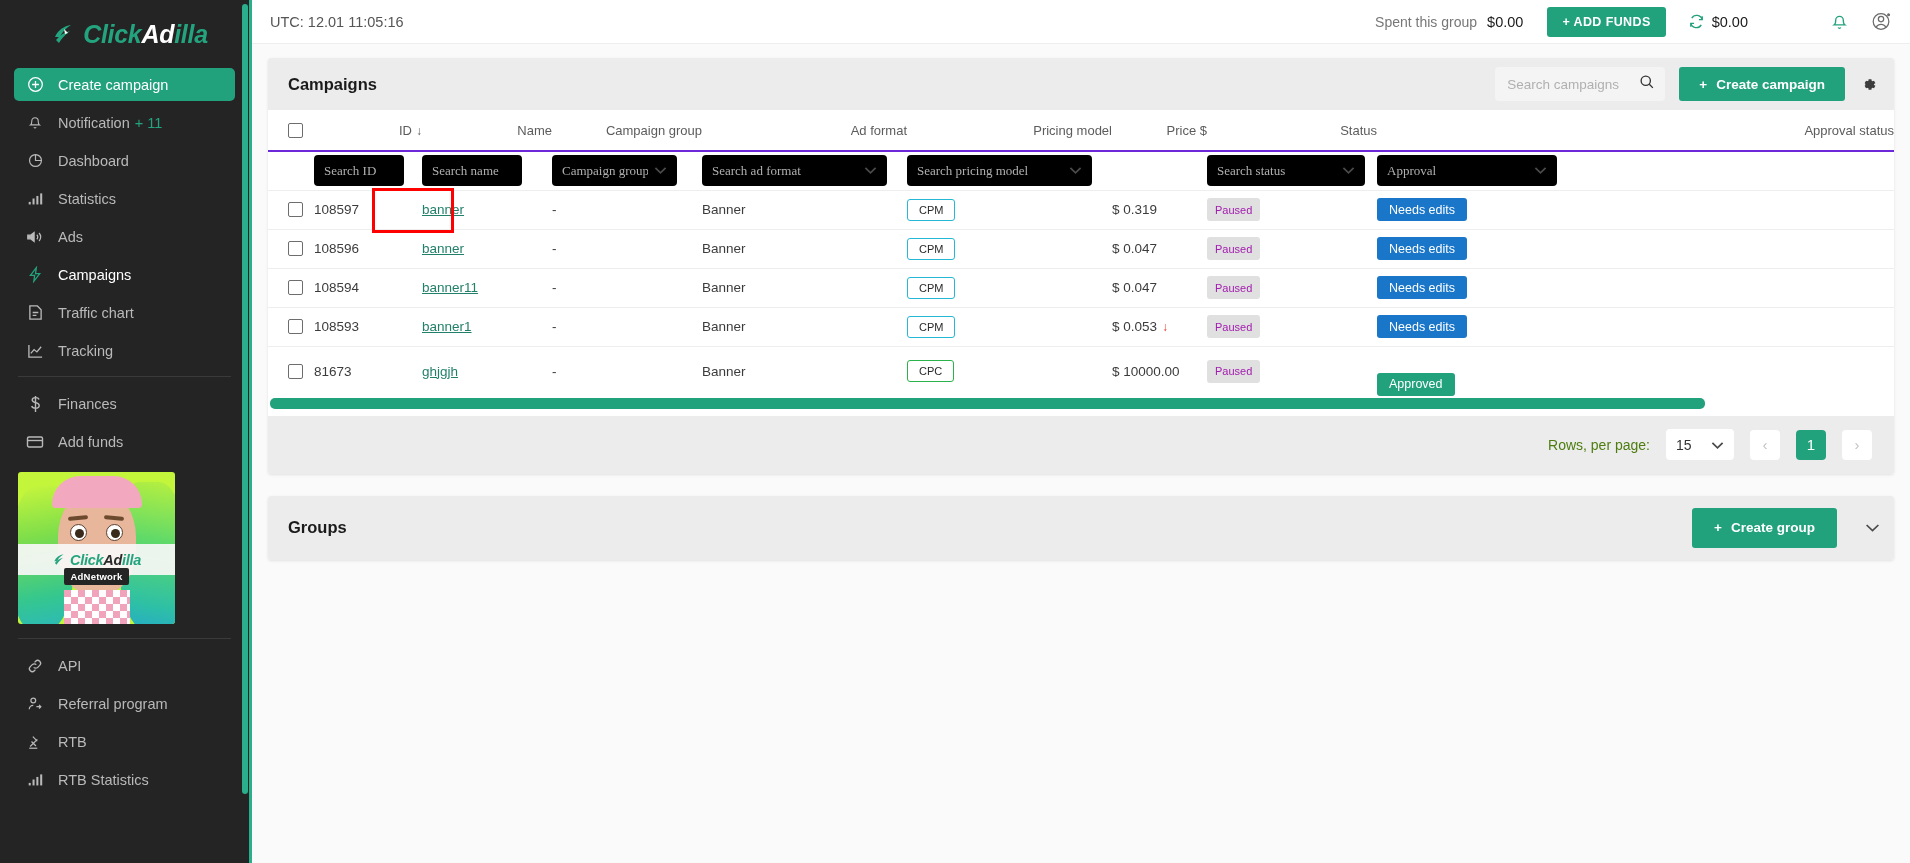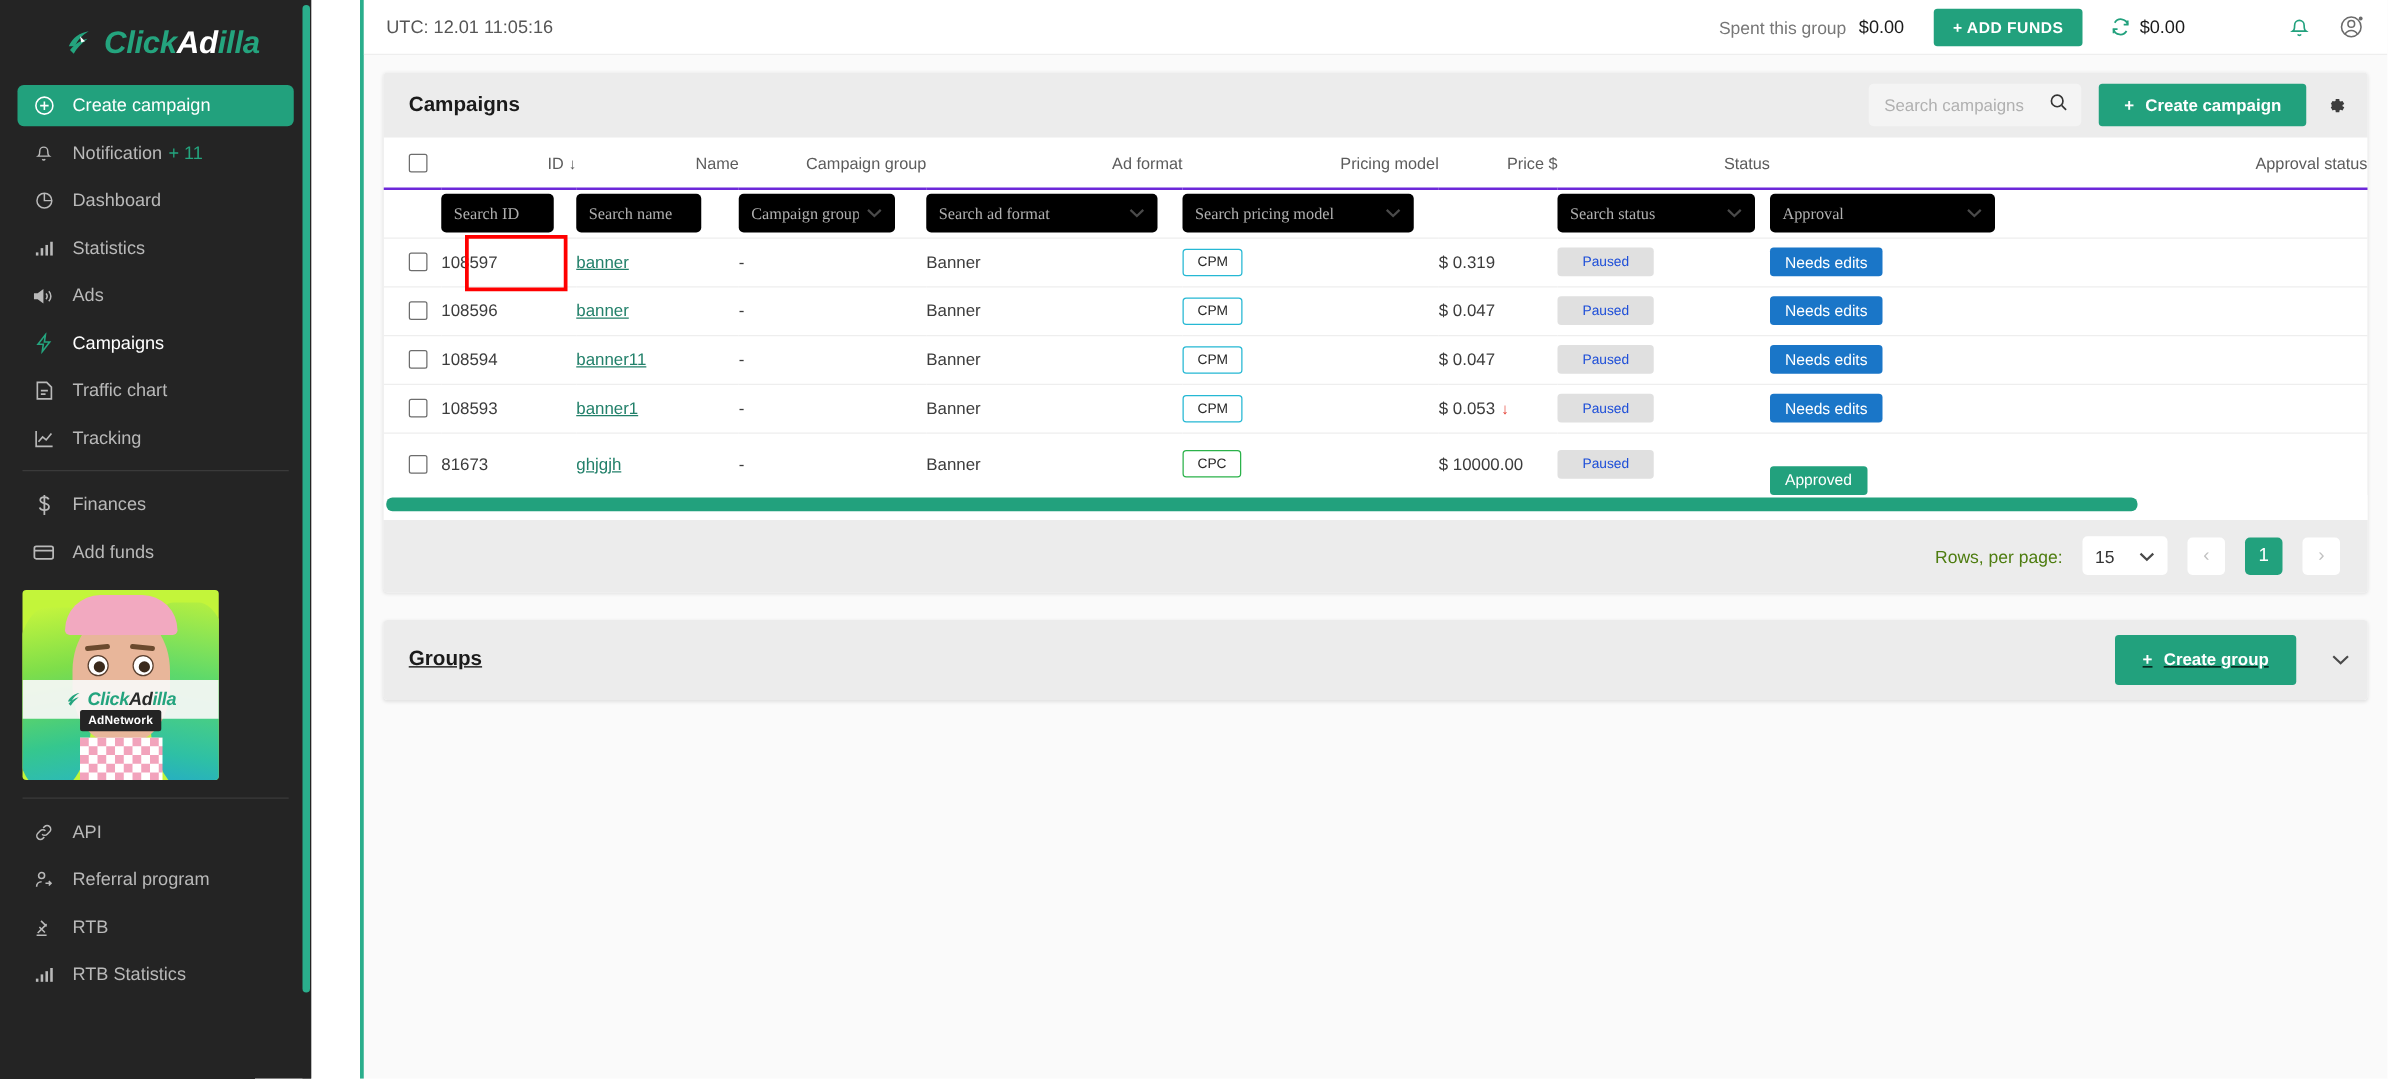--- a/index.html
+++ b/index.html
@@ -2,21 +2,21 @@
 <html><head>
 <meta charset="utf-8">
 <style>
   * { box-sizing: border-box; margin: 0; padding: 0; }
   html, body {
     width: 1910px; height: 863px;
     font-family: "Liberation Sans", sans-serif;
     background: #ffffff;
     overflow: hidden;
   }
-  .app { display: flex; width: 1910px; height: 668px; position: relative; gap: 39px; }
+  .app { display: flex; width: 1910px; height: 668px; position: relative; }
 
   
   .sidebar {
     width: 249px; flex: 0 0 249px;
     background: #242424;
     height: 863px;
     position: relative;
     overflow: hidden;
   }
   .sidebar-scroll-track {
@@ -204,21 +204,21 @@
 
   a.name-link { color:#22806a; text-decoration:underline; font-size:13.5px; cursor:pointer; }
 
   .pill {
     display:inline-flex; align-items:center; justify-content:center;
     border-radius:3px; font-size:11px; height:22px; padding: 0 11px;
     background:#ffffff;
   }
   .pill.cpm { border:1.4px solid #25b8d4; color:#2a2a2a; }
   .pill.cpc { border:1.4px solid #2bb24a; color:#2a2a2a; }
-  .pill.paused { background:#e0e0e0; color:#1d4ed8; border:none; height:23px; padding:0 20px; }
+  .pill.paused { background:#e0e0e0; color:#a21caf; border:none; height:23px; padding:0 8px; }
   .badge {
     display:inline-flex; align-items:center; justify-content:center;
     border-radius:3px; font-size:12.5px; color:#fff; height:23px; padding: 0 12px;
     font-weight:500; cursor:pointer;
   }
   .badge.edits { background:#1a76c8; }
   .badge.approved { background:#22a17d;margin-top:26px; }
   .down-arrow { color:#e23a2e; font-size:12px; margin-left:5px; }
 
   .hscroll-wrap {
@@ -240,21 +240,21 @@
   }
   .pg {
     width:30px; height:30px; border-radius:4px; background:#ffffff;
     display:flex; align-items:center; justify-content:center;
     font-size:15px; color:#c2c2c2; cursor:pointer; margin-left: 4px;
   }
   .pg.active { background:#22a17d; color:#ffffff; font-weight:500;}
 
   .groups-head {
     background:#ececec; height:64px; display:flex; align-items:center;
-    padding: 0 14px 0 20px; border-radius:3px;text-decoration:underline;
+    padding: 0 14px 0 20px; border-radius:3px;
   }
   .chev-down-btn { margin-left:14px; cursor:pointer; color:#4a4a4a; display:flex; }
 
   .red-highlight {
     position:absolute; border:3px solid #ff0000; pointer-events:none;
     left: 372px; top: 188px; width: 82px; height: 45px;
   }
 </style>
 </head>
 <body>

